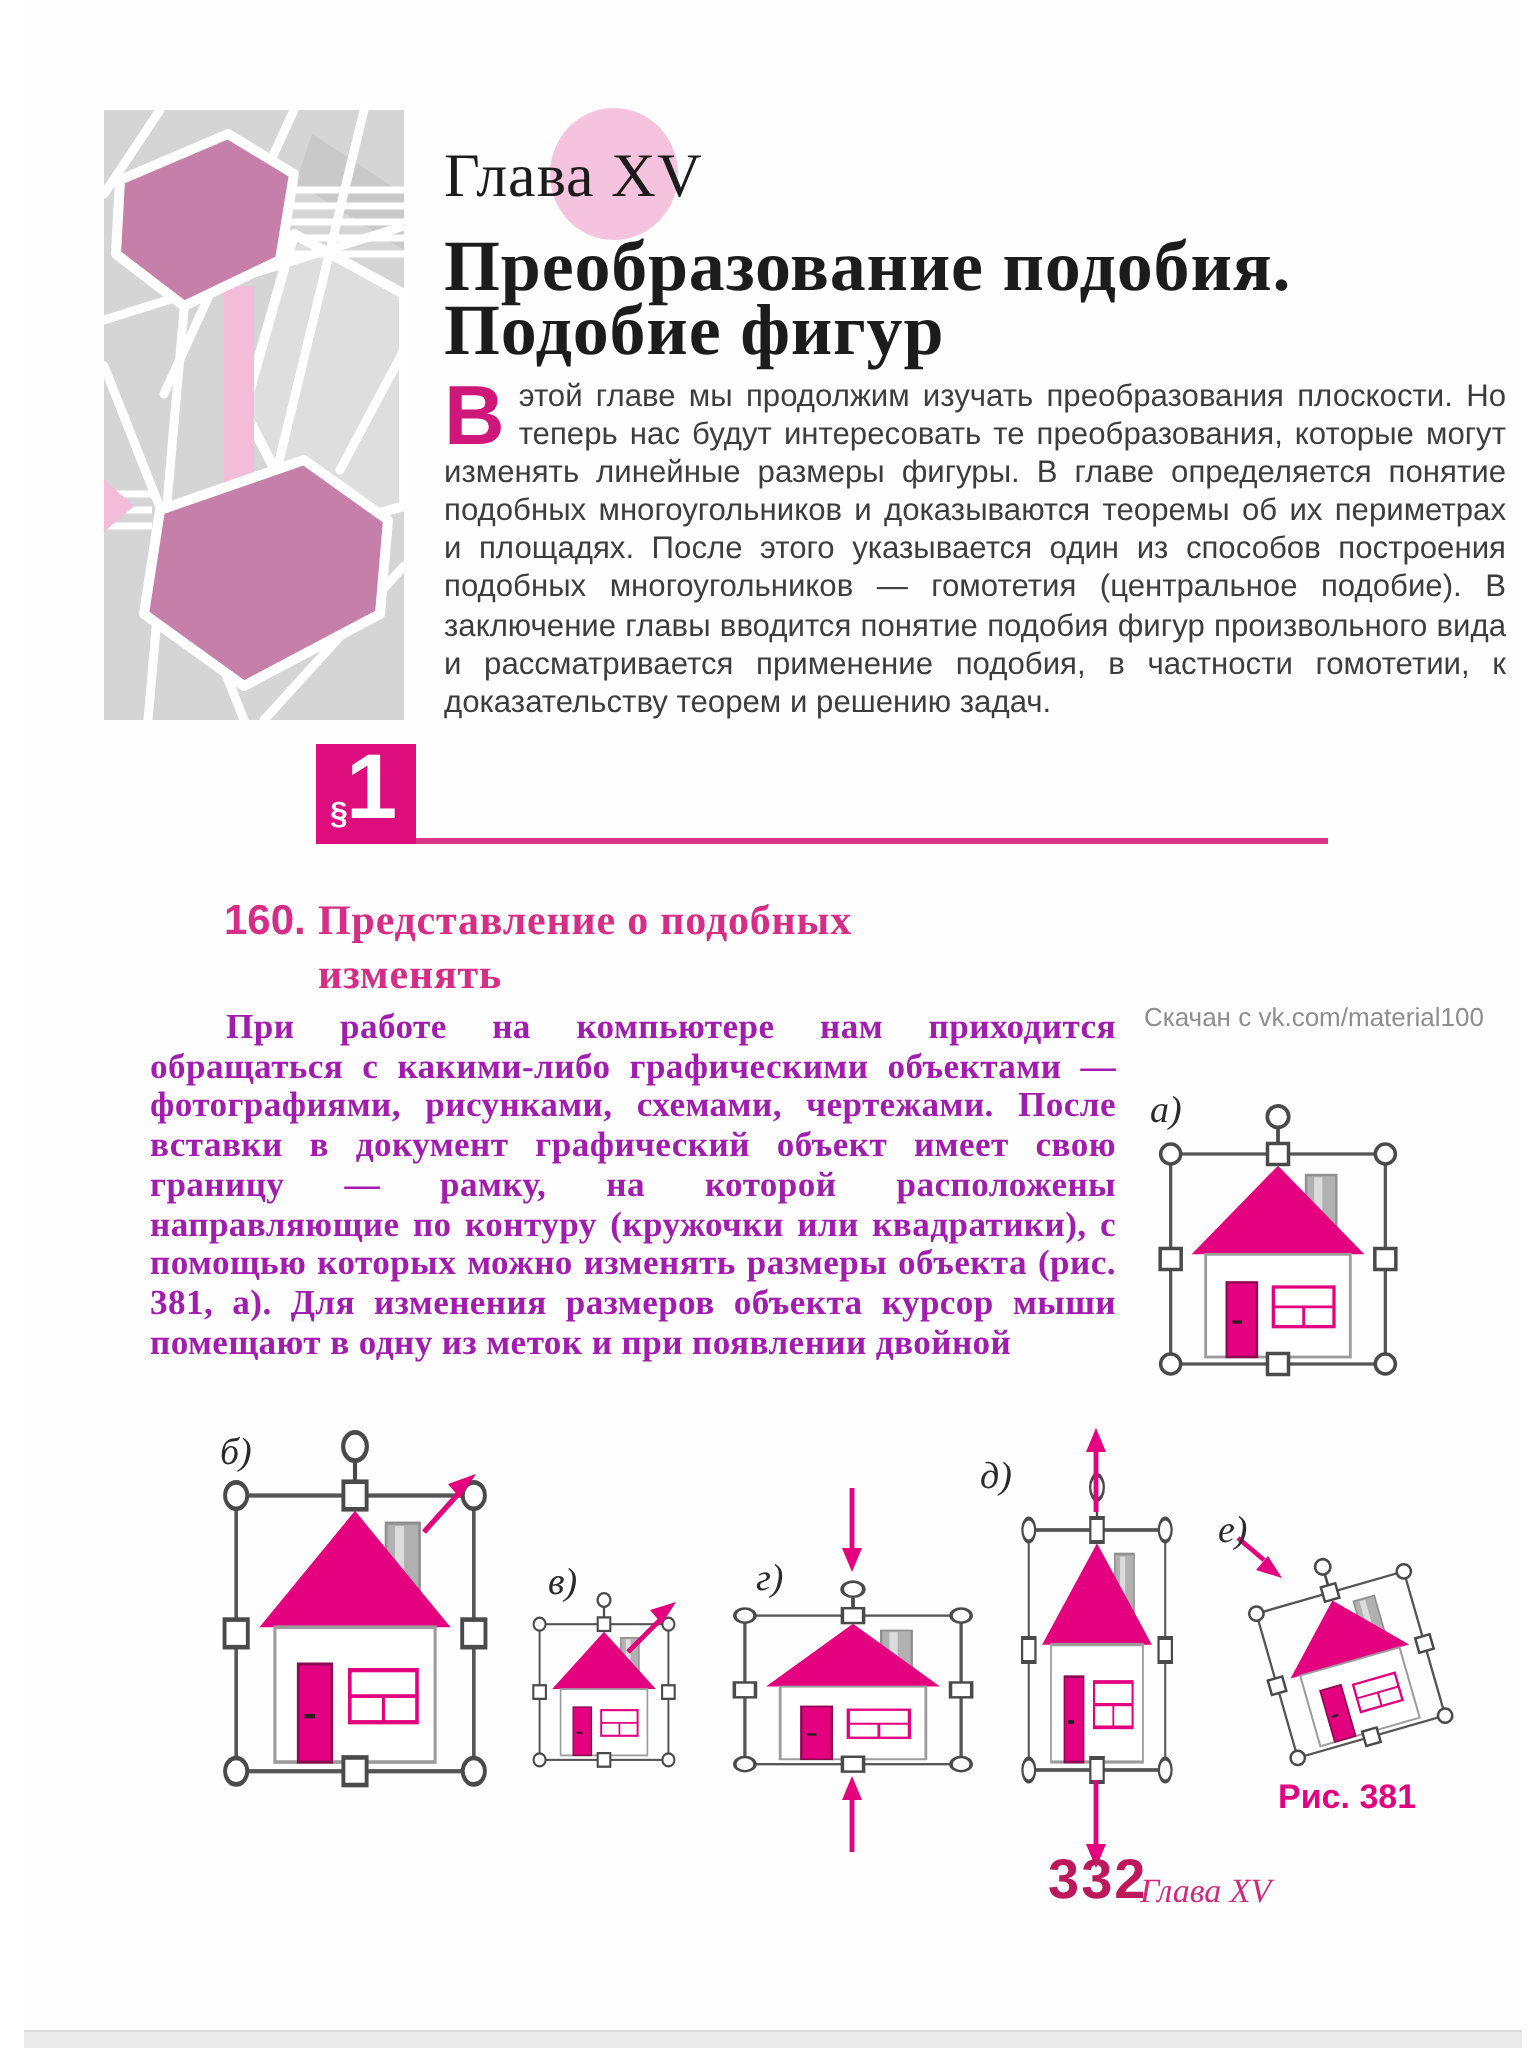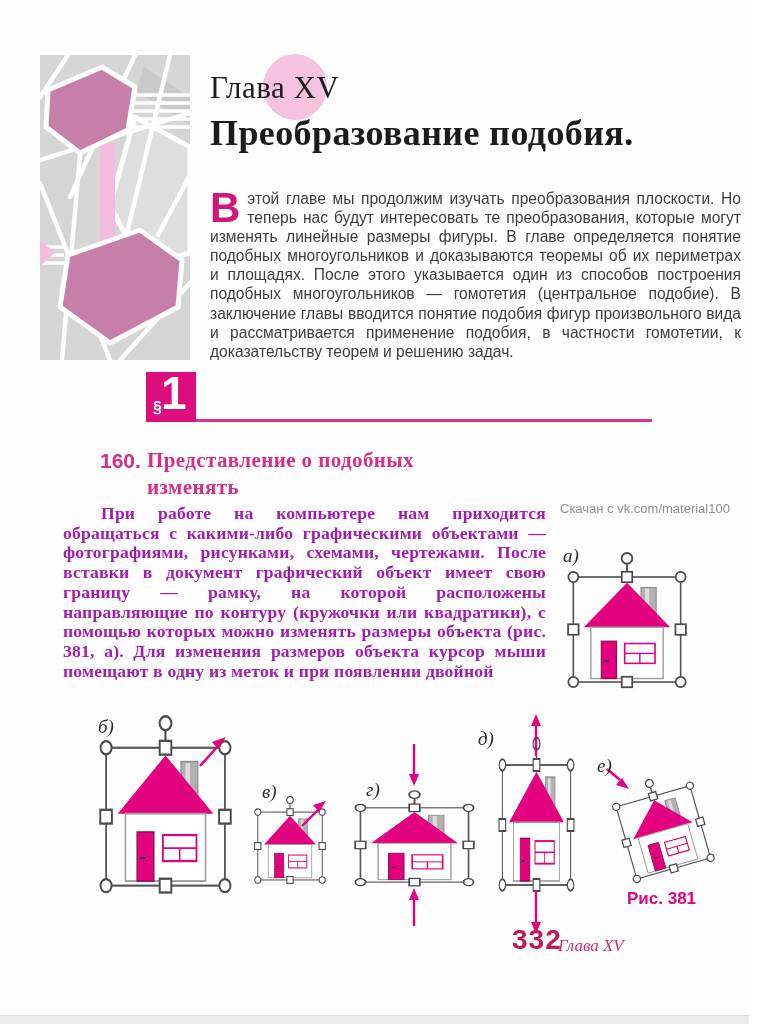--- a/index.html
+++ b/index.html
@@ -1,17 +1,17 @@
 <!DOCTYPE html>
 <html lang="ru"><head>
 <meta charset="utf-8">
 <style>
   html,body{margin:0;padding:0;background:#ffffff;}
   .page{position:relative;width:749px;height:1024px;background:#fefefe;overflow:hidden;
-        font-family:"Liberation Serif","DejaVu Serif",serif;color:#1c1c1c;}
+        font-family:"Liberation Serif","DejaVu Serif",serif;color:#1c1c1c;margin-left:12px;}
   .abs{position:absolute;}
 
   
   .deco{left:40px;top:55px;width:150px;height:305px;}
 
   
   .pink-circle{left:263px;top:54px;width:64px;height:66px;border-radius:50%;background:#f6c3de;z-index:0;}
   .chapter-label{left:210px;top:70px;font-size:31px;letter-spacing:0.5px;z-index:1;}
   .chapter-title{left:210px;top:117px;font-size:36px;font-weight:bold;line-height:32px;letter-spacing:0.4px;z-index:1;}
 
@@ -114,20 +114,21 @@
       <line x1="40" y1="100" x2="22" y2="305"></line>
     </g>
     <polygon points="8,35 62,12 95,32 88,75 40,98 6,72" fill="#c67fa9" stroke="#fff" stroke-width="5" stroke-linejoin="round"></polygon>
     <polygon points="28,200 100,175 142,205 138,252 70,288 20,252" fill="#c67fa9" stroke="#fff" stroke-width="5" stroke-linejoin="round"></polygon>
   </svg>
 
   <div class="abs pink-circle"></div>
   <div class="abs chapter-label">Глава XV</div>
   <div class="abs chapter-title">
     <span>Преобразование подобия.</span><br>
+    <span>Подобие фигур</span>
   </div>
 
   <div class="abs intro">
     <span class="dropcap">В</span>
     <span>этой главе мы продолжим изучать преобразования плоскости. Но теперь нас будут интересовать те преобразования, которые могут изменять линейные размеры фигуры. В главе определяется понятие подобных многоугольников и доказываются теоремы об их периметрах и площадях. После этого указывается один из способов построения подобных многоугольников — гомотетия (центральное подобие). В заключение главы вводится понятие подобия фигур произвольного вида и рассматривается применение подобия, в частности гомотетии, к доказательству теорем и решению задач.</span>
   </div>
 
   <div class="abs sec-box">
     <span class="sec-sign">§</span>
     <span class="sec-num">1</span>

